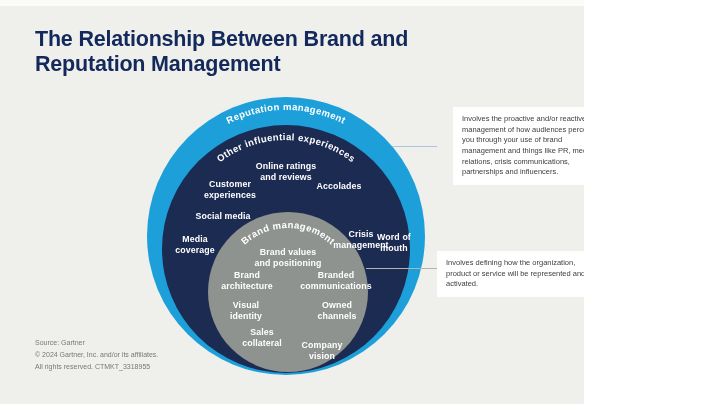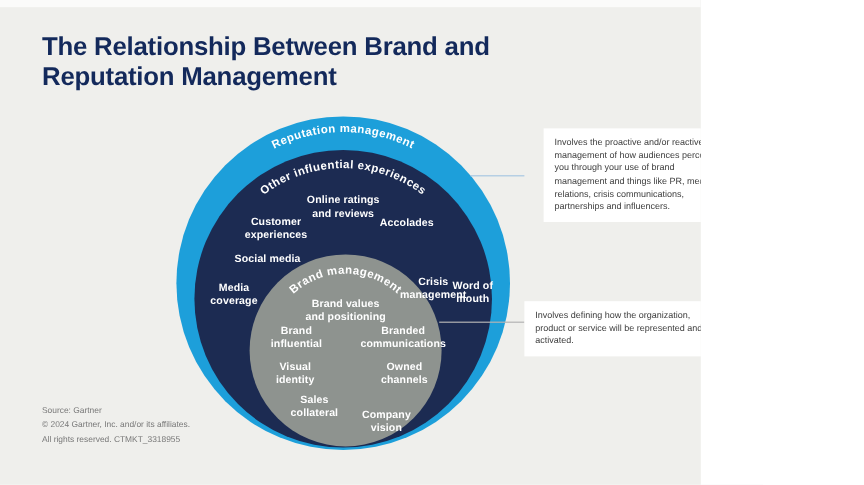--- a/index.html
+++ b/index.html
@@ -83,21 +83,21 @@
   <div class="diagram-label" style="left:361px;top:212px;margin-top:28px;">Crisis
 management</div>
   <div class="diagram-label" style="left:195px;top:245px;">Media
 coverage</div>
   <div class="diagram-label" style="left:374px;top:243px;margin-left:20px;">Word of
 mouth</div>
 
   <div class="diagram-label" style="left:288px;top:258px;">Brand values
 and positioning</div>
   <div class="diagram-label" style="left:247px;top:281px;">Brand
-influential</div>
+architecture</div>
   <div class="diagram-label" style="left:336px;top:281px;">Branded
 communications</div>
   <div class="diagram-label" style="left:246px;top:311px;">Visual
 identity</div>
   <div class="diagram-label" style="left:337px;top:311px;">Owned
 channels</div>
   <div class="diagram-label" style="left:262px;top:338px;">Sales
 collateral</div>
   <div class="diagram-label" style="left:322px;top:351px;">Company
 vision</div>

